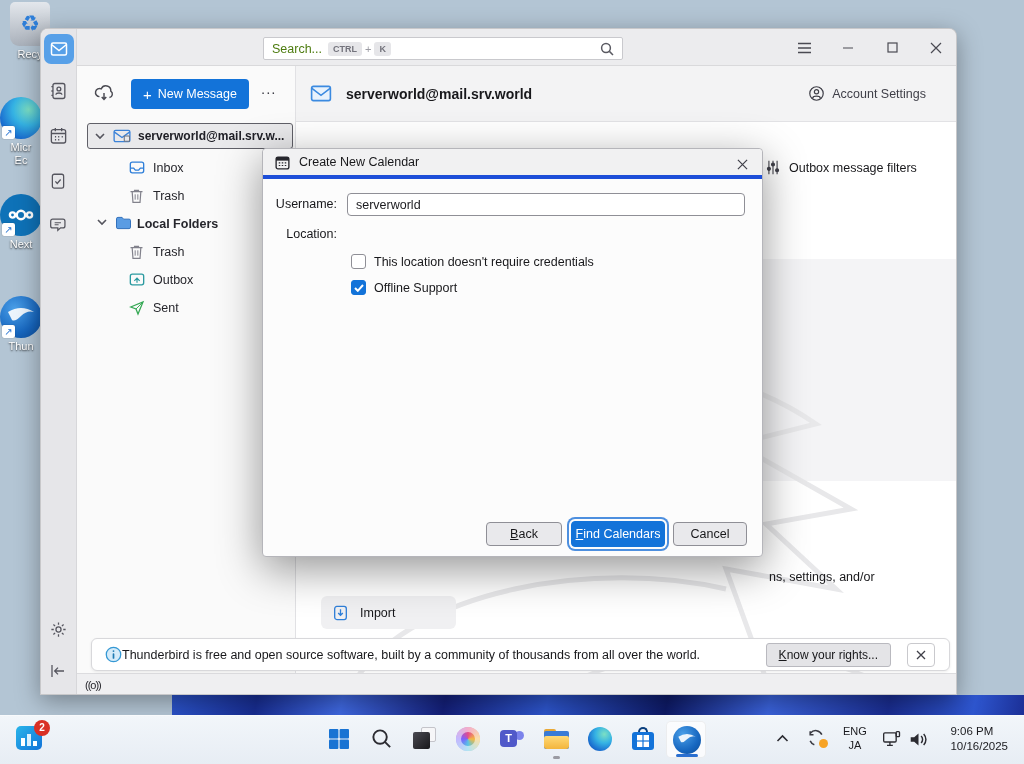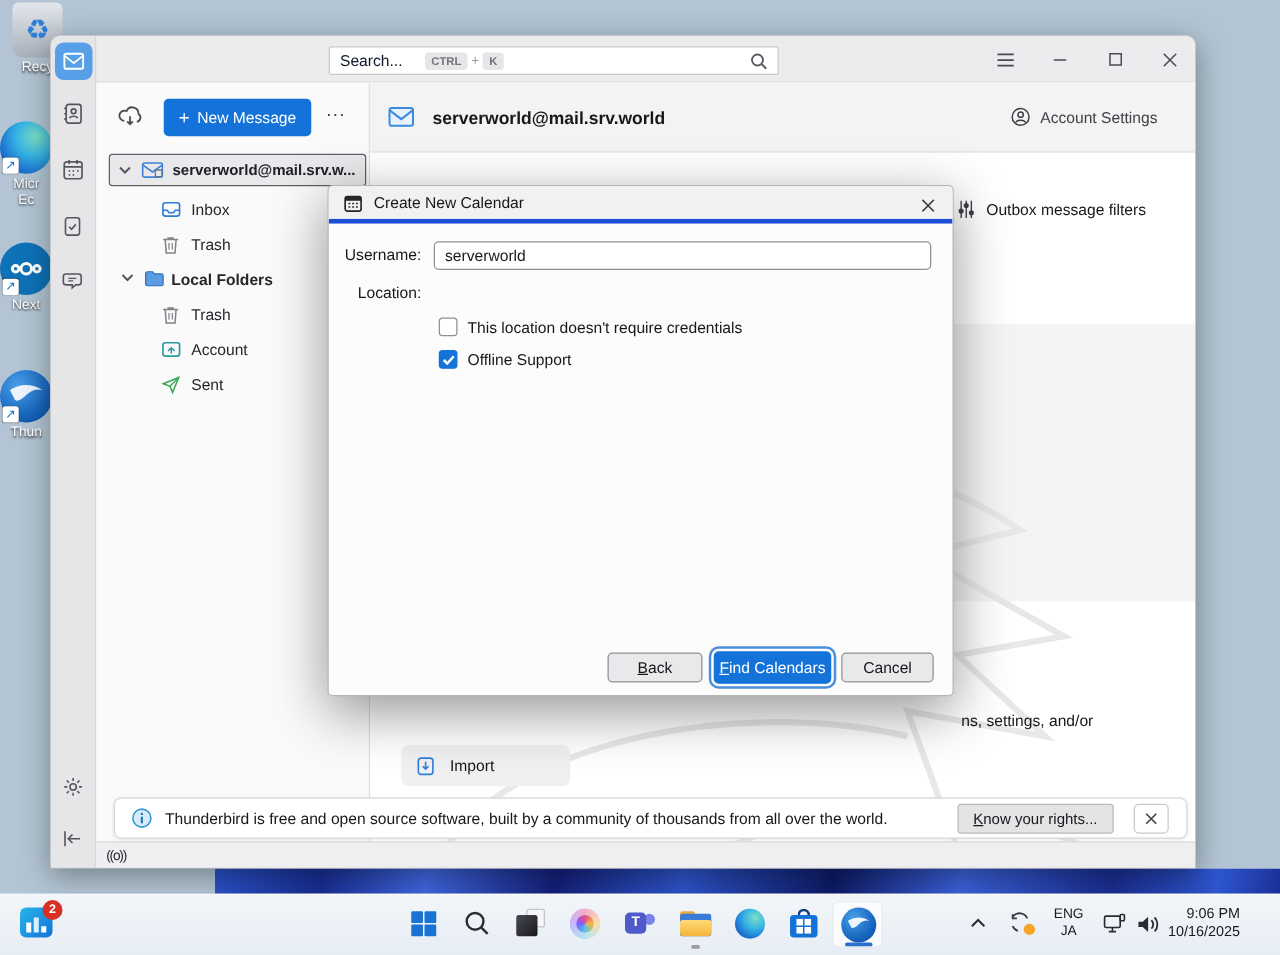--- a/index.html
+++ b/index.html
@@ -13,21 +13,21 @@
   .shortcut { position:absolute; left:2px; bottom:0px; width:13px; height:13px; background:#fff; border-radius:2px;
               color:#1f6fd0; font-size:10px; line-height:13px; text-align:center; box-shadow:0 0 1px rgba(0,0,0,.5); }
 
   
   #tbwin { position:absolute; left:40px; top:28px; width:917px; height:667px; background:#ececee;
            border-radius:8px 8px 0 0; box-shadow:0 6px 24px rgba(0,0,0,.35); z-index:5; overflow:hidden;
            border:1px solid rgba(0,0,0,.15); }
   .titlebar { position:absolute; left:0; top:0; width:917px; height:37px; background:#ececee; border-bottom:1px solid #d9d9db; }
   .searchbox { position:absolute; left:222px; top:8px; width:360px; height:23px; background:#fff; border:1px solid #c9c9cd;
                border-radius:2px; display:flex; align-items:center; padding:0 8px; cursor:text; }
-  .searchbox .ph { color:#0f172a; font-size:12.5px; margin-right:16px; }
+  .searchbox .ph { color:#4d7c0f; font-size:12.5px; margin-right:4px; }
   .kbd { background:#e6e6e9; color:#73737c; font-size:9px; font-weight:bold; border-radius:3px; padding:2px 5px; margin:0 2px; }
   .kplus { color:#9a9aa2; font-size:11px; margin:0 1px; }
   .winctl { position:absolute; right:0; top:0; height:37px; display:flex; align-items:center; }
   .winctl .cbtn { width:44px; height:37px; display:flex; align-items:center; justify-content:center; color:#4a4a52; cursor:default; }
 
   
   .spaces { position:absolute; left:0; top:0; width:36px; height:667px; background:#e6e6e9; border-right:1px solid #d7d7da; }
   .space-btn { position:absolute; left:8px; width:20px; height:20px; color:#55555e; }
   .space-mail { position:absolute; left:3px; top:5px; width:30px; height:30px; background:#57a0e8; border-radius:7px;
                 display:flex; align-items:center; justify-content:center; }
@@ -52,21 +52,21 @@
            display:flex; align-items:center; }
   .chead .mailt { font-size:14px; font-weight:bold; color:#18181b; margin-left:14px; }
   .acct-set { position:absolute; right:32px; top:19px; display:flex; align-items:center; gap:7px; color:#3f3f48; font-size:12.5px; cursor:pointer; }
   .mfilters { position:absolute; left:470px; top:94px; display:flex; align-items:center; gap:9px; font-size:12.5px; color:#18181b; cursor:pointer; }
   .graysec { position:absolute; left:0; top:193px; width:662px; height:222px; background:#f4f4f6; }
   .ptxt { position:absolute; font-size:12.5px; color:#18181b; }
   .import-btn { position:absolute; left:25px; top:530px; width:135px; height:33px; background:#f0f0f2; border-radius:6px;
                 display:flex; align-items:center; gap:12px; padding-left:12px; font-size:12.5px; color:#18181b; cursor:pointer; }
   .notif { position:absolute; left:50px; top:609px; width:859px; height:33px; background:#fff; border:1px solid #d8d8db;
            border-radius:6px; display:flex; align-items:center; z-index:3; box-shadow:0 1px 3px rgba(0,0,0,.08); }
-  .notif .txt { font-size:12.5px; color:#18181b; margin-left:10px; }
+  .notif .txt { font-size:12.5px; color:#18181b; }
   .rights-btn { position:absolute; right:58px; top:4px; height:24px; padding:0 12px; background:#e4e4e7; border:1px solid #b9b9bf;
                 border-radius:3px; font-size:12px; color:#18181b; display:flex; align-items:center; cursor:pointer; }
   .notif-x { position:absolute; right:14px; top:4px; width:28px; height:24px; background:#fff; border:1px solid #c9c9cd;
              border-radius:4px; display:flex; align-items:center; justify-content:center; cursor:pointer; color:#3f3f48; }
   .statusbar { position:absolute; left:36px; top:644px; width:881px; height:23px; background:#efeff1; border-top:1px solid #dcdcdf;
                display:flex; align-items:center; }
   .statusbar .net { font-size:11px; color:#26262c; margin-left:8px; letter-spacing:-1px; }
 
   
   #dlg { position:absolute; left:262px; top:148px; width:501px; height:409px; background:#fcfcfc; border:1px solid #b5b5ba;
@@ -88,21 +88,21 @@
                   box-shadow:0 0 0 2px #fcfcfc, 0 0 0 4px #4d8fdf; }
   .u { text-decoration:underline; }
 
   
   .bloom { position:absolute; left:172px; top:695px; width:852px; height:20px; z-index:0;
            background:linear-gradient(100deg,#2b53c9 0%,#182d91 10%,#3f68e0 20%,#141f78 32%,#2d55cb 44%,#0e1a66 58%,#3a62da 70%,#1a2d90 84%,#2e56cf 94%,#1b2f96 100%); }
   #taskbar { position:absolute; left:0; top:715px; width:1024px; height:49px; background:linear-gradient(#f2f6fa,#e7edf4);
              border-top:1px solid rgba(255,255,255,.7); z-index:20; }
   .tk { position:absolute; top:727px; width:26px; height:26px; z-index:21; cursor:pointer; }
   .tray { position:absolute; color:#1a1a1e; z-index:21; }
-  .clock { position:absolute; right:32px; top:724px; text-align:right; font-size:11.5px; color:#1a1a1e; line-height:15px; z-index:21; cursor:default; }
+  .clock { position:absolute; right:16px; top:724px; text-align:left; font-size:11.5px; color:#1a1a1e; line-height:15px; z-index:21; cursor:default; }
   .lang { position:absolute; left:843px; top:724px; text-align:center; font-size:11px; color:#1a1a1e; line-height:14px; z-index:21; cursor:pointer; }
 
   svg { display:block; }
 </style>
 </head>
 <body>
 
 <div id="desktop">
 
   <div class="dicon" style="left:7px; top:2px;">
@@ -306,21 +306,21 @@
         </span>
         <span class="t">Trash</span>
       </div>
       <div class="frow" style="top:200px;">
         <span class="ic">
           <svg width="16" height="15" viewBox="0 0 24 22" fill="none" stroke="#2b9aa0" stroke-width="2">
               <rect x="2" y="3" width="20" height="16" rx="3"></rect>
               <path d="M8 13l4-4 4 4M12 9v7" stroke-width="1.8"></path>
             </svg>
         </span>
-        <span class="t">Account</span>
+        <span class="t">Outbox</span>
       </div>
       <div class="frow" style="top:228px;">
         <span class="ic">
           <svg width="16" height="16" viewBox="0 0 24 24" fill="none" stroke="#35a854" stroke-width="1.9">
               <path d="M2.5 10.5 21 3l-7.5 18-3-7.5z"></path>
               <path d="M10.5 13.5 21 3" stroke-width="1.4"></path>
             </svg>
         </span>
         <span class="t">Sent</span>
       </div>

